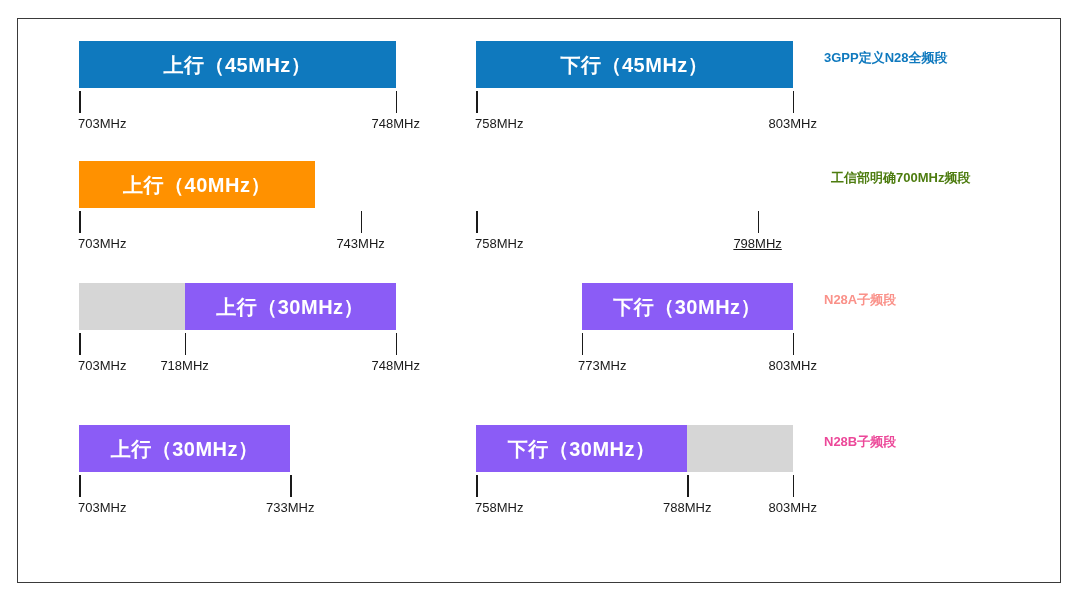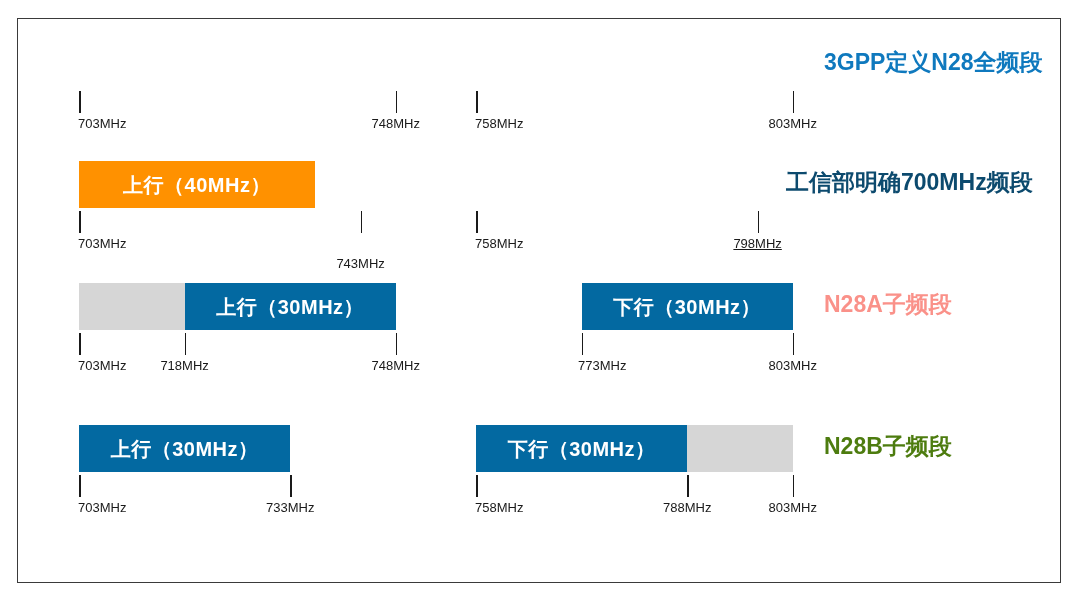--- a/index.html
+++ b/index.html
@@ -43,21 +43,21 @@
 
   .seg {
     position: relative;
     height: 100%;
     display: flex;
     align-items: center;
     justify-content: center;
   }
   .seg-blue   { background: #0f79be; }
   .seg-orange { background: #ff9100; }
-  .seg-pink   { background: #0369a1; }
+  .seg-pink   { background: #8b5cf6; }
   .seg-gray   { background: #d6d6d6; }
 
   .seg-label {
     color: #ffffff;
     font-size: 20px;
     font-weight: bold;
     letter-spacing: 0.5px;
     white-space: nowrap;
     line-height: 1;
   }
@@ -78,56 +78,66 @@
     color: #1a1a1a;
     white-space: nowrap;
     line-height: 1;
   }
   .tick-label.anchor-start { transform: translateX(-1px); }
   .tick-label.anchor-mid   { transform: translateX(-50%); }
 
   .row-caption {
     position: absolute;
     top: 10px;
-    font-size: 23px;
+    font-size: 13px;
     font-weight: bold;
     white-space: nowrap;
     line-height: 1;
   }
 </style>
 </head>
 <body>
 
 <div id="diagram-frame">
     <div class="band-row" style="top: 22px;">
+      <div class="bar-group" style="left: 61px; width: 316.8px;">
+        <div class="seg seg-blue" style="width: 316.8px;">
+          <span class="seg-label">上行（45MHz）</span>
+        </div>
+      </div>
       <div class="tick" style="left: 61px;"></div>
       <div class="tick-label anchor-start" style="left: 61px;">703MHz</div>
       <div class="tick" style="left: 377.8px;"></div>
       <div class="tick-label anchor-mid" style="left: 377.8px;">748MHz</div>
+      <div class="bar-group" style="left: 458px; width: 316.8px;">
+        <div class="seg seg-blue" style="width: 316.8px;">
+          <span class="seg-label">下行（45MHz）</span>
+        </div>
+      </div>
       <div class="tick" style="left: 458px;"></div>
       <div class="tick-label anchor-start" style="left: 458px;">758MHz</div>
       <div class="tick" style="left: 774.8px;"></div>
       <div class="tick-label anchor-mid" style="left: 774.8px;">803MHz</div>
       <div class="row-caption" style="left: 806px; color: rgb(15, 121, 190);">3GPP定义N28全频段</div>
     </div>
     <div class="band-row" style="top: 142px;">
       <div class="bar-group" style="left: 61px; width: 236px; border-radius: 15px;">
         <div class="seg seg-orange" style="width: 281.6px;">
           <span class="seg-label">上行（40MHz）</span>
         </div>
       </div>
       <div class="tick" style="left: 61px;"></div>
       <div class="tick-label anchor-start" style="left: 61px;">703MHz</div>
       <div class="tick" style="left: 342.6px;"></div>
-      <div class="tick-label anchor-mid" style="left: 342.6px; margin-top: 20px;">743MHz</div>
+      <div class="tick-label anchor-mid" style="left: 342.6px;">743MHz</div>
       <div class="tick" style="left: 458px;"></div>
       <div class="tick-label anchor-start" style="left: 458px;">758MHz</div>
       <div class="tick" style="left: 739.6px;"></div>
       <div class="tick-label anchor-mid" style="left: 739.6px; text-decoration: underline;">798MHz</div>
-      <div class="row-caption" style="left: 768px; color: #0c4a6e;">工信部明确700MHz频段</div>
+      <div class="row-caption" style="left: 813px; color: #4d7c0f;">工信部明确700MHz频段</div>
     </div>
     <div class="band-row" style="top: 264px;">
       <div class="bar-group" style="left: 61px; width: 316.8px;">
         <div class="seg seg-gray" style="width: 105.6px;"></div>
         <div class="seg seg-pink" style="width: 211.2px;">
           <span class="seg-label">上行（30MHz）</span>
         </div>
       </div>
       <div class="tick" style="left: 61px;"></div>
       <div class="tick-label anchor-start" style="left: 61px;">703MHz</div>
@@ -161,15 +171,15 @@
           <span class="seg-label">下行（30MHz）</span>
         </div>
         <div class="seg seg-gray" style="width: 105.6px;"></div>
       </div>
       <div class="tick" style="left: 458px;"></div>
       <div class="tick-label anchor-start" style="left: 458px;">758MHz</div>
       <div class="tick" style="left: 669.2px;"></div>
       <div class="tick-label anchor-mid" style="left: 669.2px;">788MHz</div>
       <div class="tick" style="left: 774.8px;"></div>
       <div class="tick-label anchor-mid" style="left: 774.8px;">803MHz</div>
-      <div class="row-caption" style="left: 806px; color: #4d7c0f;">N28B子频段</div>
+      <div class="row-caption" style="left: 806px; color: #ec4899;">N28B子频段</div>
     </div>
   </div>
 
 </body></html>

